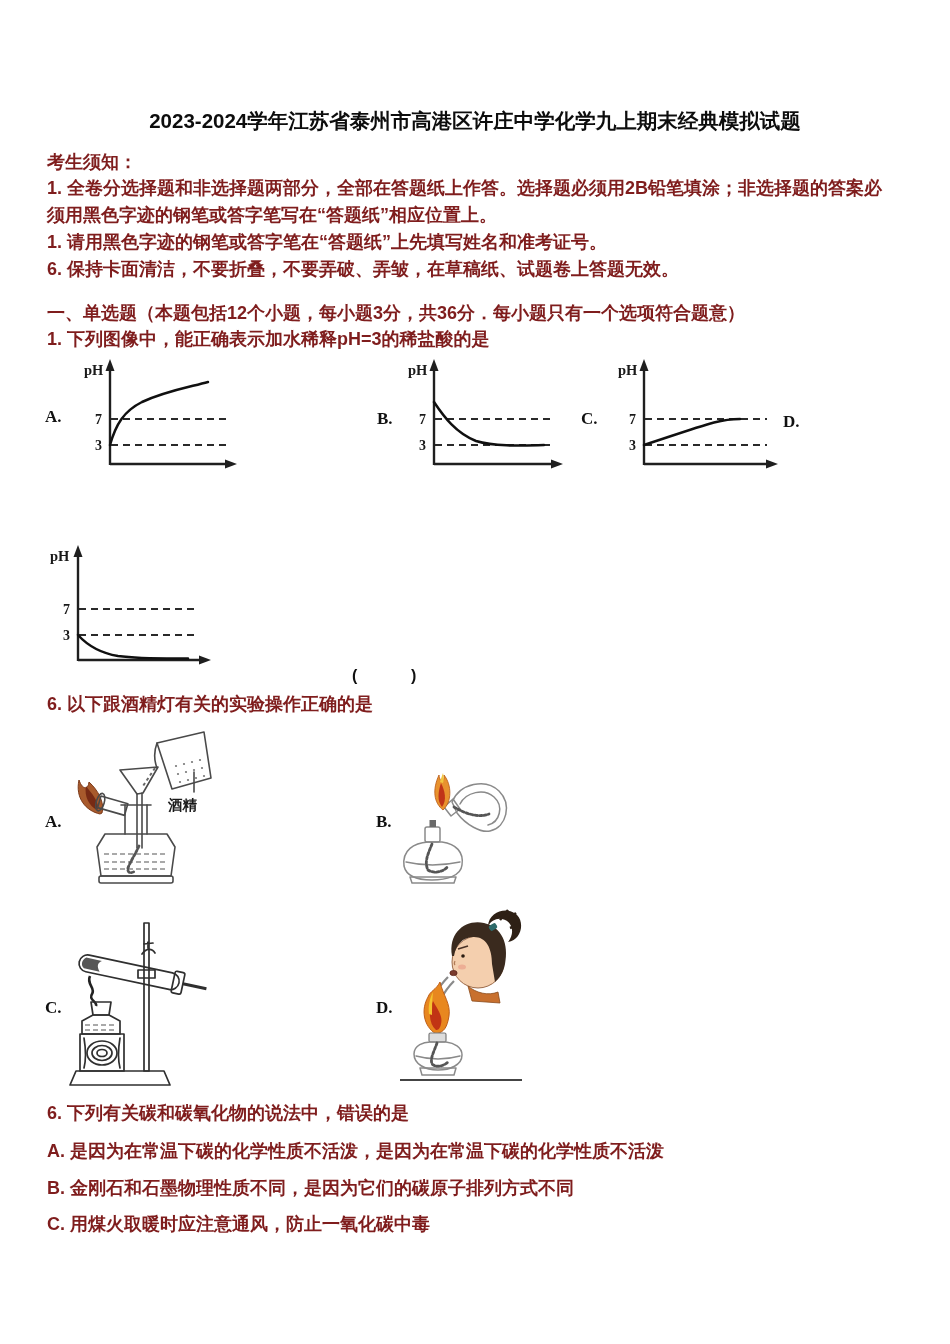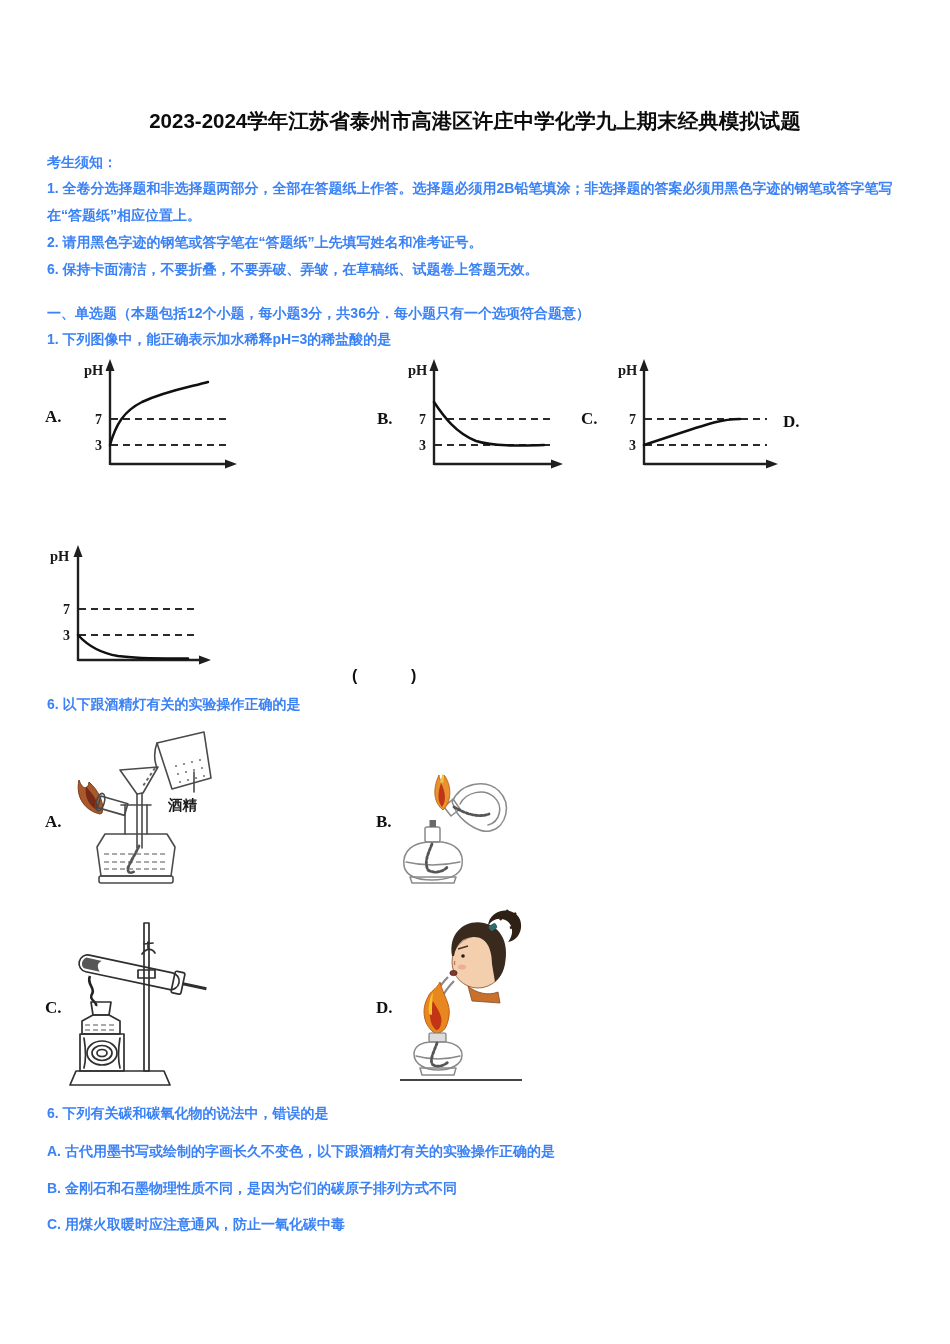--- a/index.html
+++ b/index.html
@@ -1,19 +1,19 @@
 <!DOCTYPE html>
 <html><head>
 <meta charset="utf-8">
 <style>
   html,body{margin:0;padding:0;background:#ffffff;}
   #page{position:relative;width:950px;height:1344px;background:#ffffff;overflow:hidden;
         font-family:"Liberation Sans",sans-serif;color:#151515;padding-left:16px;}
   .abs{position:absolute;white-space:nowrap;}
-  .txt{font-size:14px;font-weight:600;line-height:27px;color:#3b82f6;}
+  .txt{font-size:18px;font-weight:600;line-height:27px;color:#7f1d1d;}
   .wrap{white-space:normal;width:852px;}
   .title{font-size:20.5px;font-weight:700;width:950px;text-align:center;color:#0d0d0d;}
   .figlabel{font-family:"Liberation Serif",serif;font-size:17px;font-weight:700;color:#111;}
   .bracket{font-size:16px;font-weight:600;white-space:pre;letter-spacing:2px;color:#111;}
   svg{position:absolute;overflow:visible;}
   svg text{font-family:"Liberation Serif",serif;font-weight:700;fill:#1a1a1a;}
   .ax{stroke:#1f1f1f;stroke-width:2.4;fill:none;}
   .ink{fill:#1f1f1f;}
   .dash{stroke:#2a2a2a;stroke-width:2.2;stroke-dasharray:7 5;fill:none;}
   .curve{stroke:#101010;stroke-width:2.5;fill:none;stroke-linecap:round;}
@@ -26,21 +26,21 @@
   .liquid{stroke:#555;stroke-width:1.2;stroke-dasharray:5 3;fill:none;}
 </style>
 </head>
 <body>
 
 <div id="page">
 
   <div class="abs title" style="left:0;top:107px">2023-2024学年江苏省泰州市高港区许庄中学化学九上期末经典模拟试题</div>
   <div class="abs txt" style="left:47px;top:149px">考生须知：</div>
   <div class="abs txt wrap" style="left:47px;top:175px">1. 全卷分选择题和非选择题两部分，全部在答题纸上作答。选择题必须用2B铅笔填涂；非选择题的答案必须用黑色字迹的钢笔或答字笔写在“答题纸”相应位置上。</div>
-  <div class="abs txt" style="left:47px;top:229px">2. 请用黑色字迹的钢笔或答字笔在“答题纸”上先填写姓名和准考证号。</div>
+  <div class="abs txt" style="left:47px;top:229px">1. 请用黑色字迹的钢笔或答字笔在“答题纸”上先填写姓名和准考证号。</div>
   <div class="abs txt" style="left:47px;top:256px">6. 保持卡面清洁，不要折叠，不要弄破、弄皱，在草稿纸、试题卷上答题无效。</div>
 
   <div class="abs txt" style="left:47px;top:300px">一、单选题（本题包括12个小题，每小题3分，共36分．每小题只有一个选项符合题意）</div>
   <div class="abs txt" style="left:47px;top:326px">1. 下列图像中，能正确表示加水稀释pH=3的稀盐酸的是</div>
 
   <div class="abs figlabel" style="left:45px;top:407px">A.</div>
   <div class="abs figlabel" style="left:377px;top:409px">B.</div>
   <div class="abs figlabel" style="left:581px;top:409px">C.</div>
   <div class="abs figlabel" style="left:783px;top:412px">D.</div>
 
@@ -222,17 +222,17 @@
     <rect x="33" y="129" width="17" height="9" rx="1.5" fill="#dcdcdc" stroke="#7a7a7a" stroke-width="1.2"></rect>
 
     <path class="lineartL" d="M18,150 C18,141 28,138 34,138 L50,138 C58,139 66,143 66,151 C66,161 54,166 42,166 C29,166 18,160 18,150 Z" fill="#fff"></path>
     <path class="lineartL" d="M20,152 Q42,158 64,152" stroke-width="1"></path>
     <path class="lineartL" d="M24,164 L60,164 L58,171 L26,171 Z" fill="#fff"></path>
     <path class="wick" d="M41,139 C38,148 34,154 36,160 C40,164 48,162 52,158" stroke="#777"></path>
     <line x1="4" y1="176" x2="126" y2="176" stroke="#444" stroke-width="2"></line>
   </svg>
 
   <div class="abs txt" style="left:47px;top:1100px">6. 下列有关碳和碳氧化物的说法中，错误的是</div>
-  <div class="abs txt" style="left:47px;top:1138px">A. 古代用墨书写或绘制的字画长久不变色，以下跟酒精灯有关的实验操作正确的是</div>
+  <div class="abs txt" style="left:47px;top:1138px">A. 是因为在常温下碳的化学性质不活泼，是因为在常温下碳的化学性质不活泼</div>
   <div class="abs txt" style="left:47px;top:1211px">C. 用煤火取暖时应注意通风，防止一氧化碳中毒</div>
   <div class="abs txt" style="left:47px;top:1175px">B. 金刚石和石墨物理性质不同，是因为它们的碳原子排列方式不同</div>
 
 </div>
 
 </body></html>

